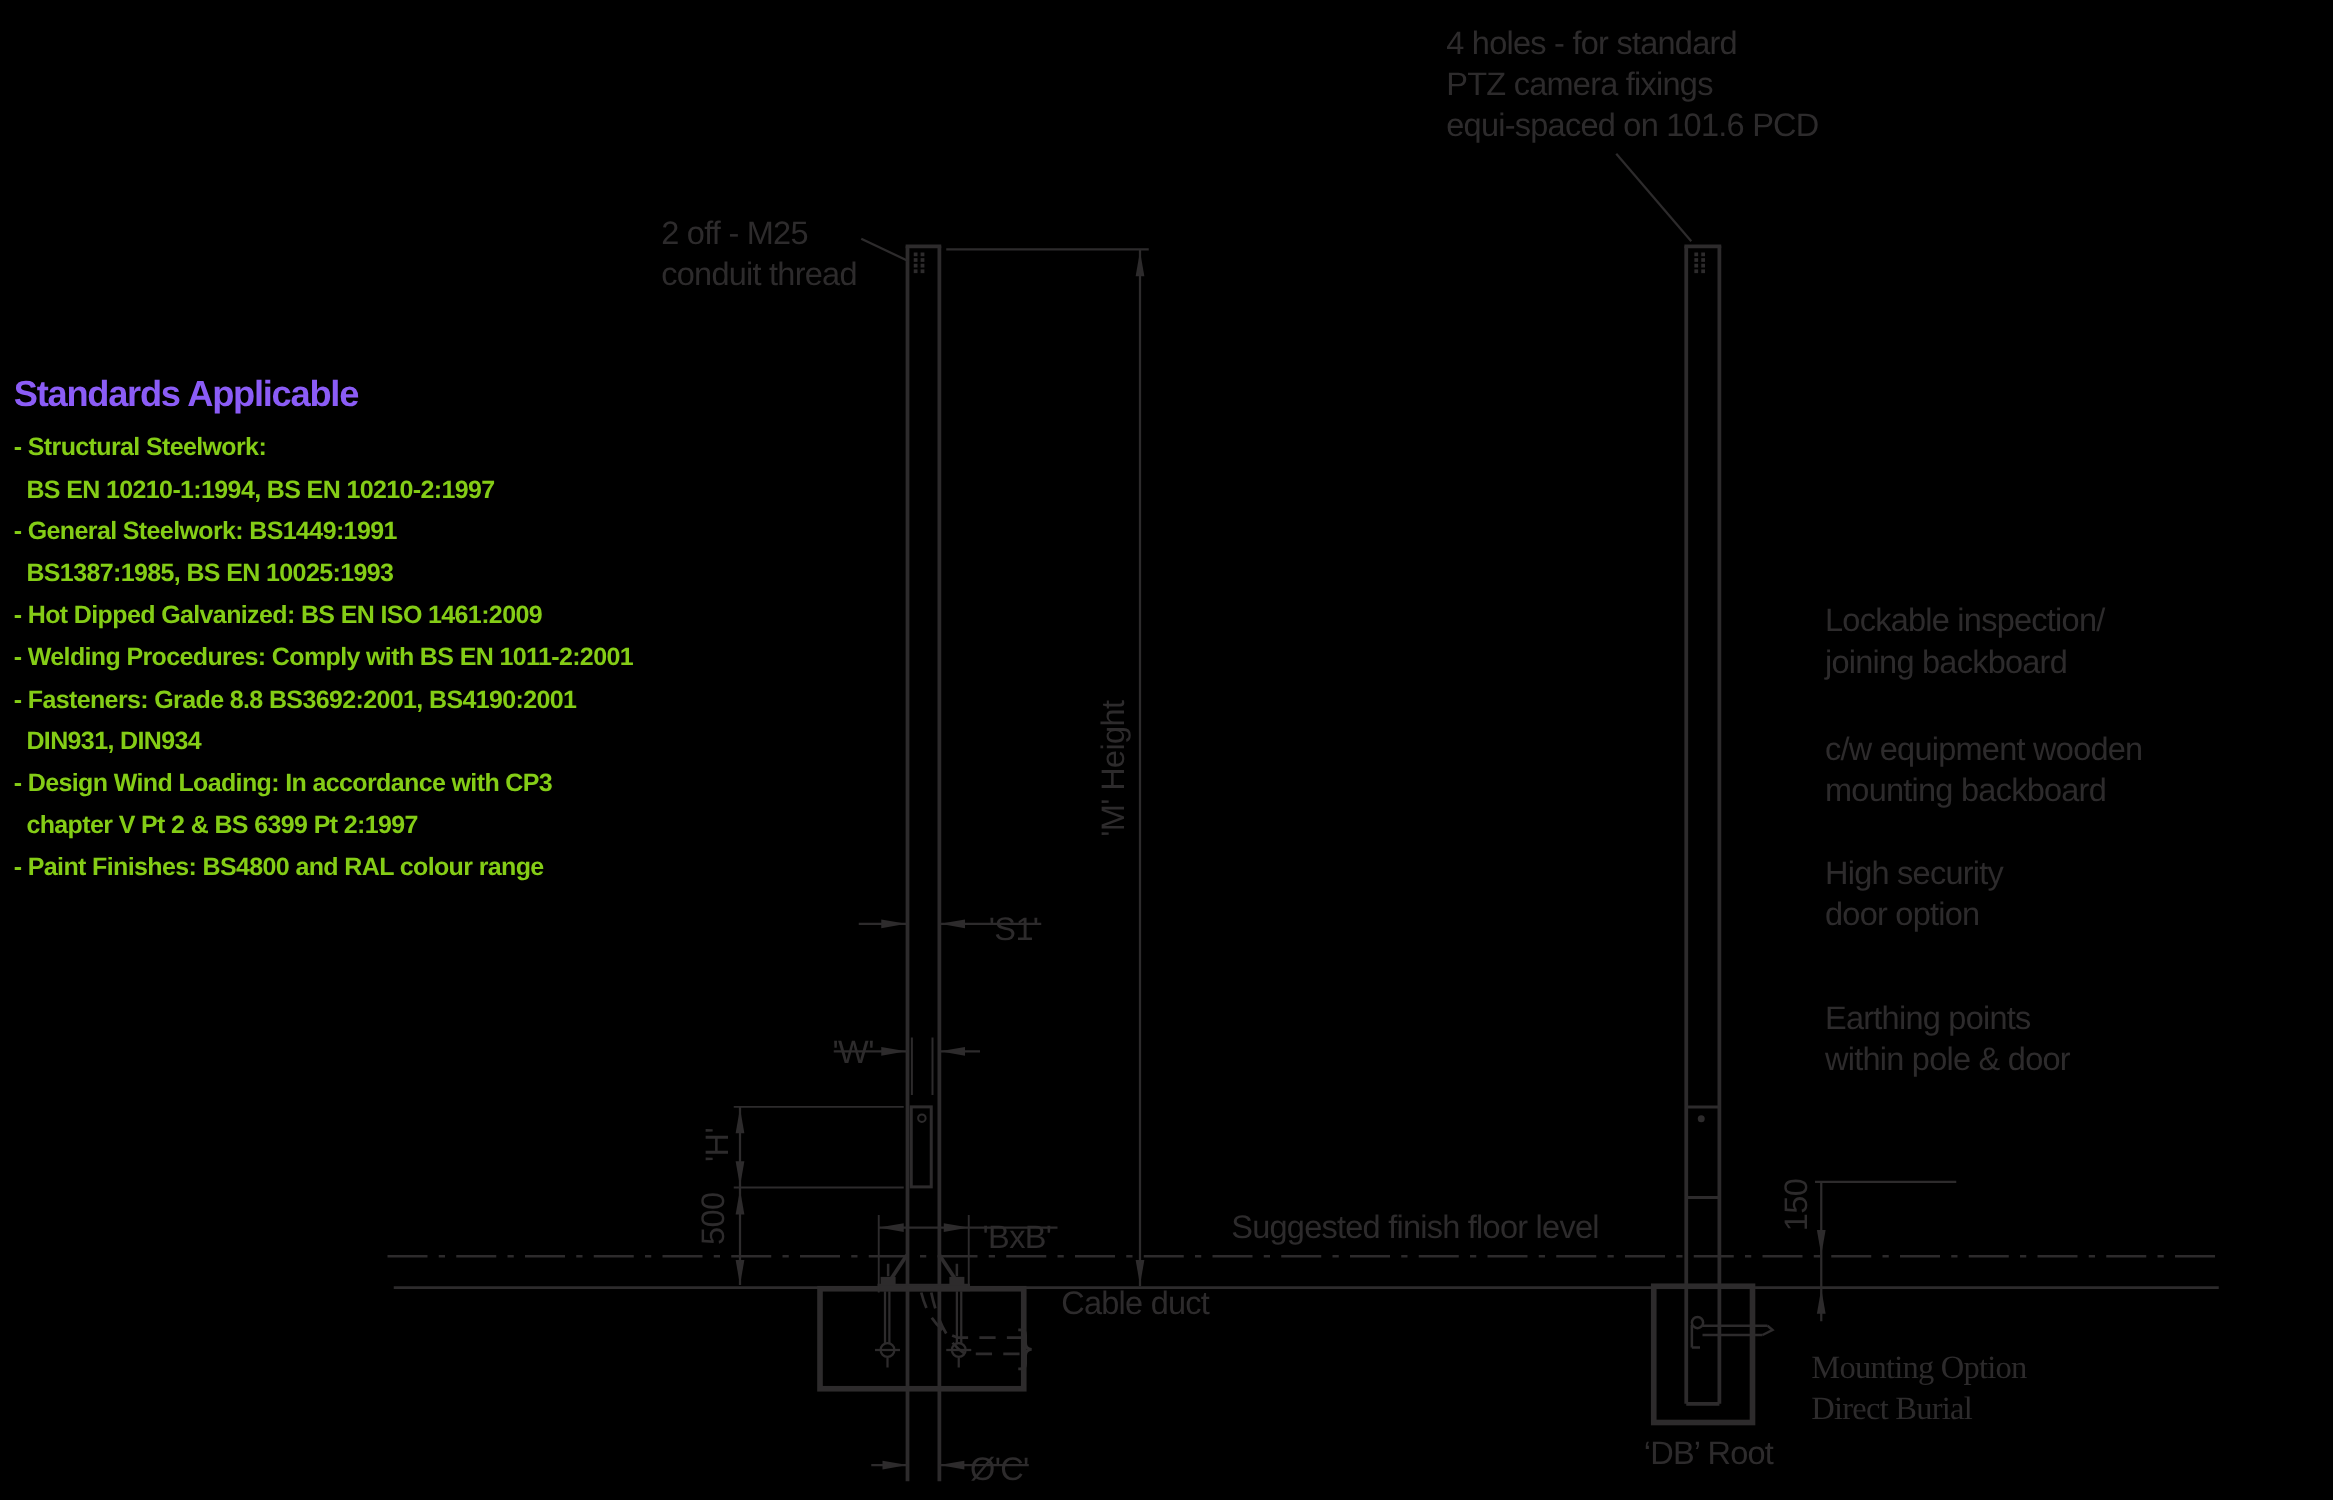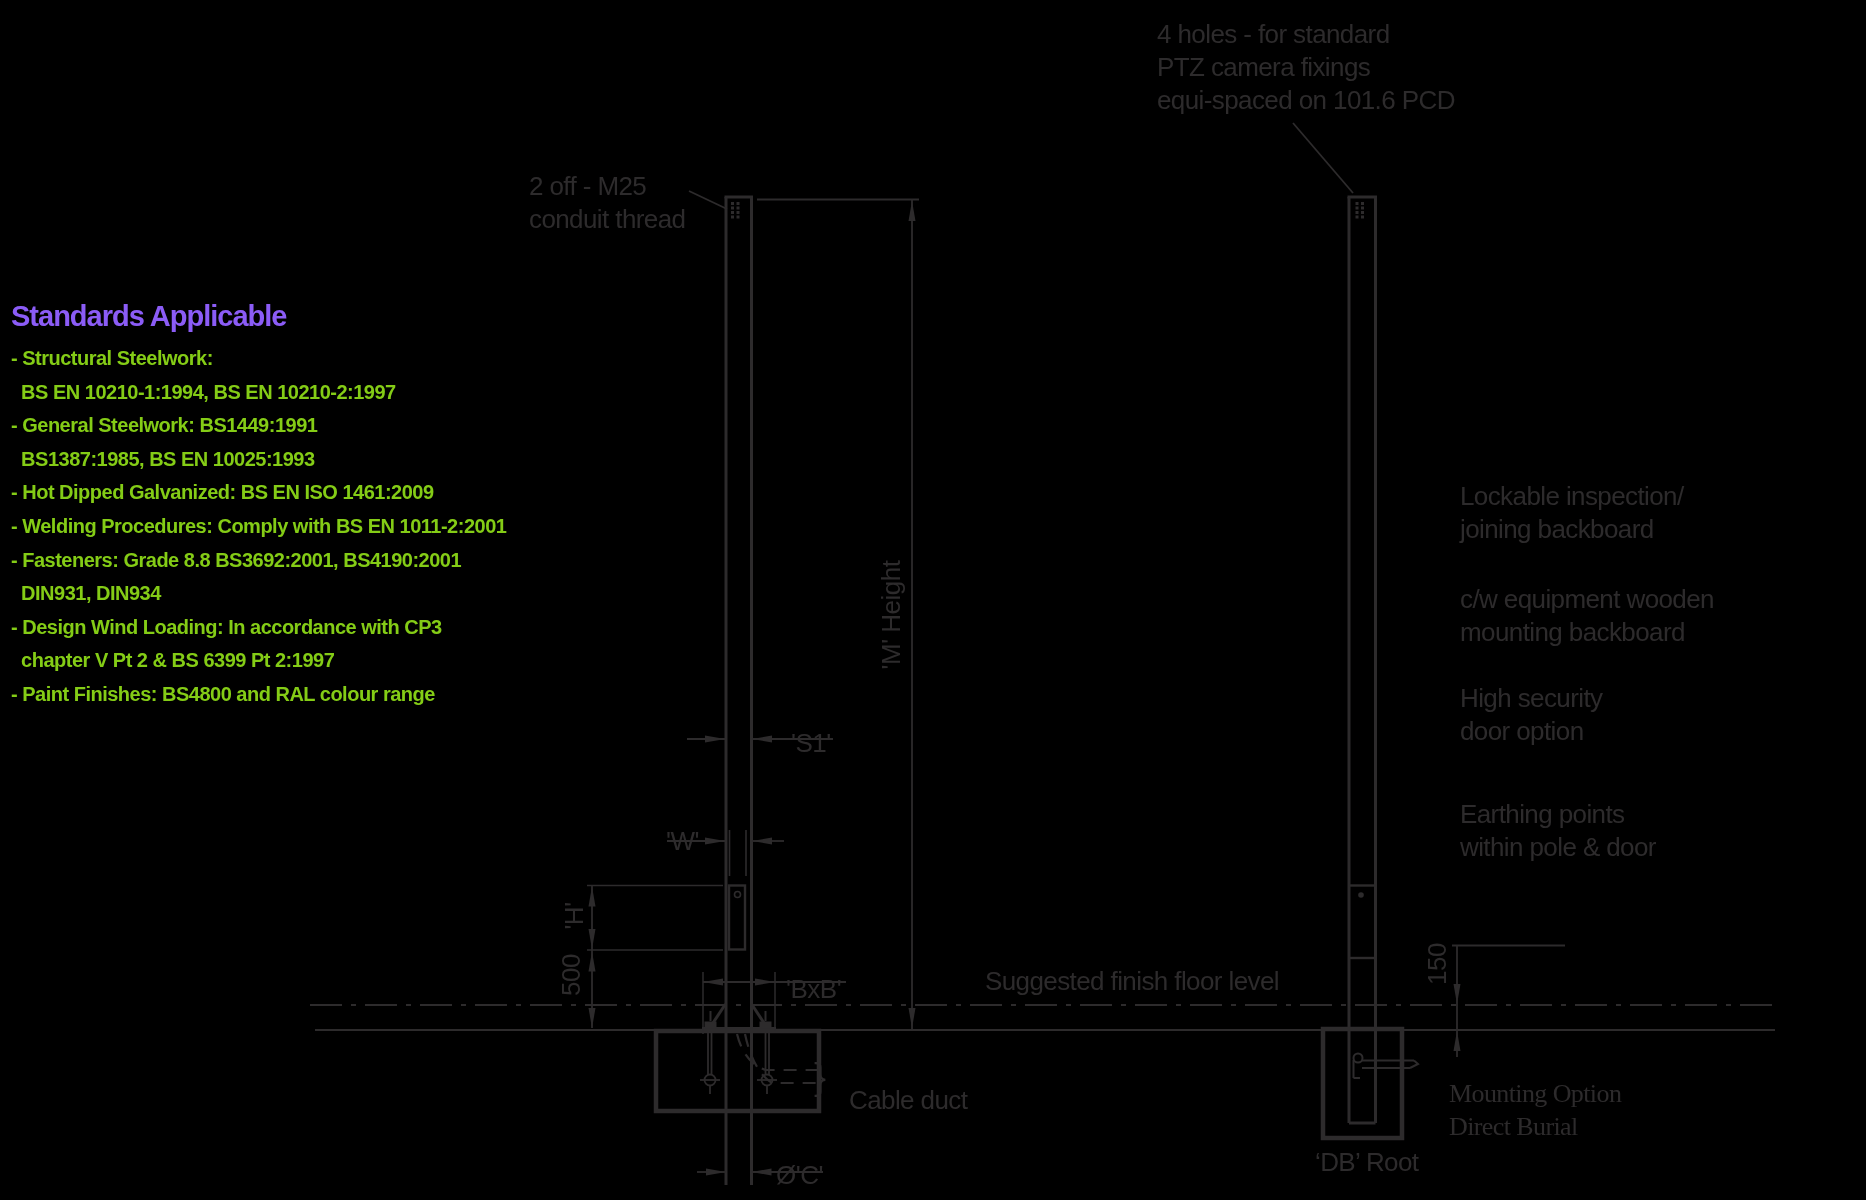--- a/index.html
+++ b/index.html
@@ -211,21 +211,21 @@
 joining backboard</div>
   <div class="feat" style="top:583px;">c/w equipment wooden
 mounting backboard</div>
   <div class="feat" style="top:682px;">High security
 door option</div>
   <div class="feat" style="top:780px;margin-top:18px;">Earthing points
 within pole &amp; door</div>
 
   <div class="note" style="left:985px;top:965px;">Suggested finish floor level</div>
 
-  <div class="note" style="left:849px;top:1084px;text-align:right;">Cable duct</div>
+  <div class="note" style="left:849px;top:1026px;text-align:right;">Cable duct</div>
   <div class="bracket" style="left:814px;top:1056px;">}</div>
 
 
   <div class="note" style="left:1315px;top:1146px;">‘DB’ Root</div>
 
   <div class="note" style="left:1449px;top:1077px;font-family:Liberation Serif, serif;">Mounting Option
 Direct Burial</div>
 
   <div class="dimlabel" style="left:791px;top:707px;">'S1'</div>
   <div class="dimlabel" style="left:666px;top:805px;">'W'</div>

